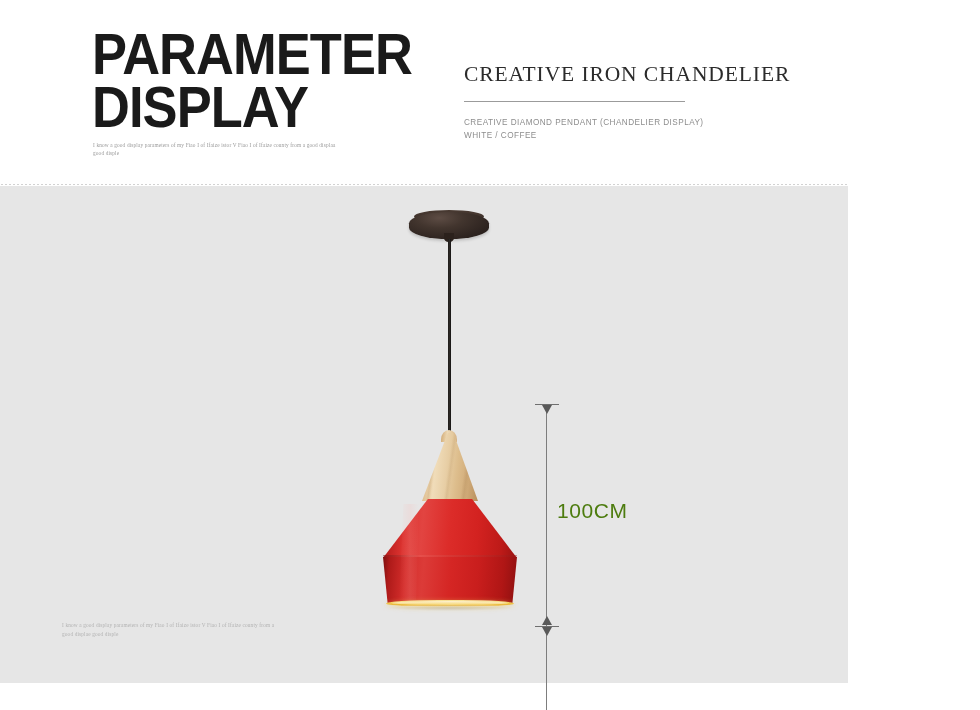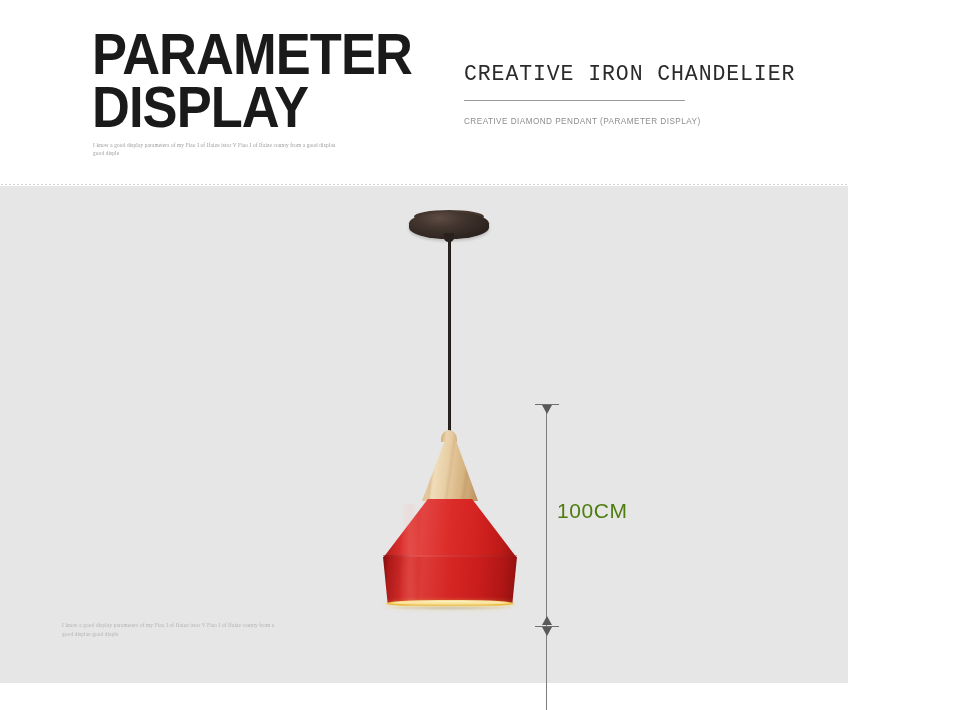--- a/index.html
+++ b/index.html
@@ -60,21 +60,21 @@
     letter-spacing: 0.15px;
   }
 
   .product-block {
     position: absolute;
     left: 464px;
     top: 62px;
     width: 430px;
   }
   .product-title {
-    font-family: Liberation Mono, monospace;
+    font-family: Liberation Serif, serif;
     font-size: 21.5px;
     letter-spacing: 0.9px;
     color: #2b2b2b;
     font-weight: 400;
     white-space: nowrap;
   }
   .product-rule {
     margin-top: 14px;
     width: 221px;
     height: 1px;
@@ -361,21 +361,22 @@
       <div class="headline-line">PARAMETER</div>
       <div class="headline-line">DISPLAY</div>
     </div>
 
     <div class="headline-sub">I know a good display parameters of my Fiao I of Ifaize istor V Fiao I of Ifaize county from a good displaa good disple</div>
 
     <div class="product-block">
       <div class="product-title">CREATIVE IRON CHANDELIER</div>
       <div class="product-rule"></div>
       <div class="product-desc">
-        <div>CREATIVE DIAMOND PENDANT (PARAMETER DISPLAY)</div>
+        <div>CREATIVE DIAMOND PENDANT (CHANDELIER DISPLAY)</div>
+        <div>WHITE / COFFEE</div>
       </div>
     </div>
 
   </div>
 
   <div class="dots-top"></div>
 
   <div class="stage">
 
     <div class="stage-note">I know a good display parameters of my Fiao I of Ifaize istor V Fiao I of Ifaize county from a good displae good disple</div>

